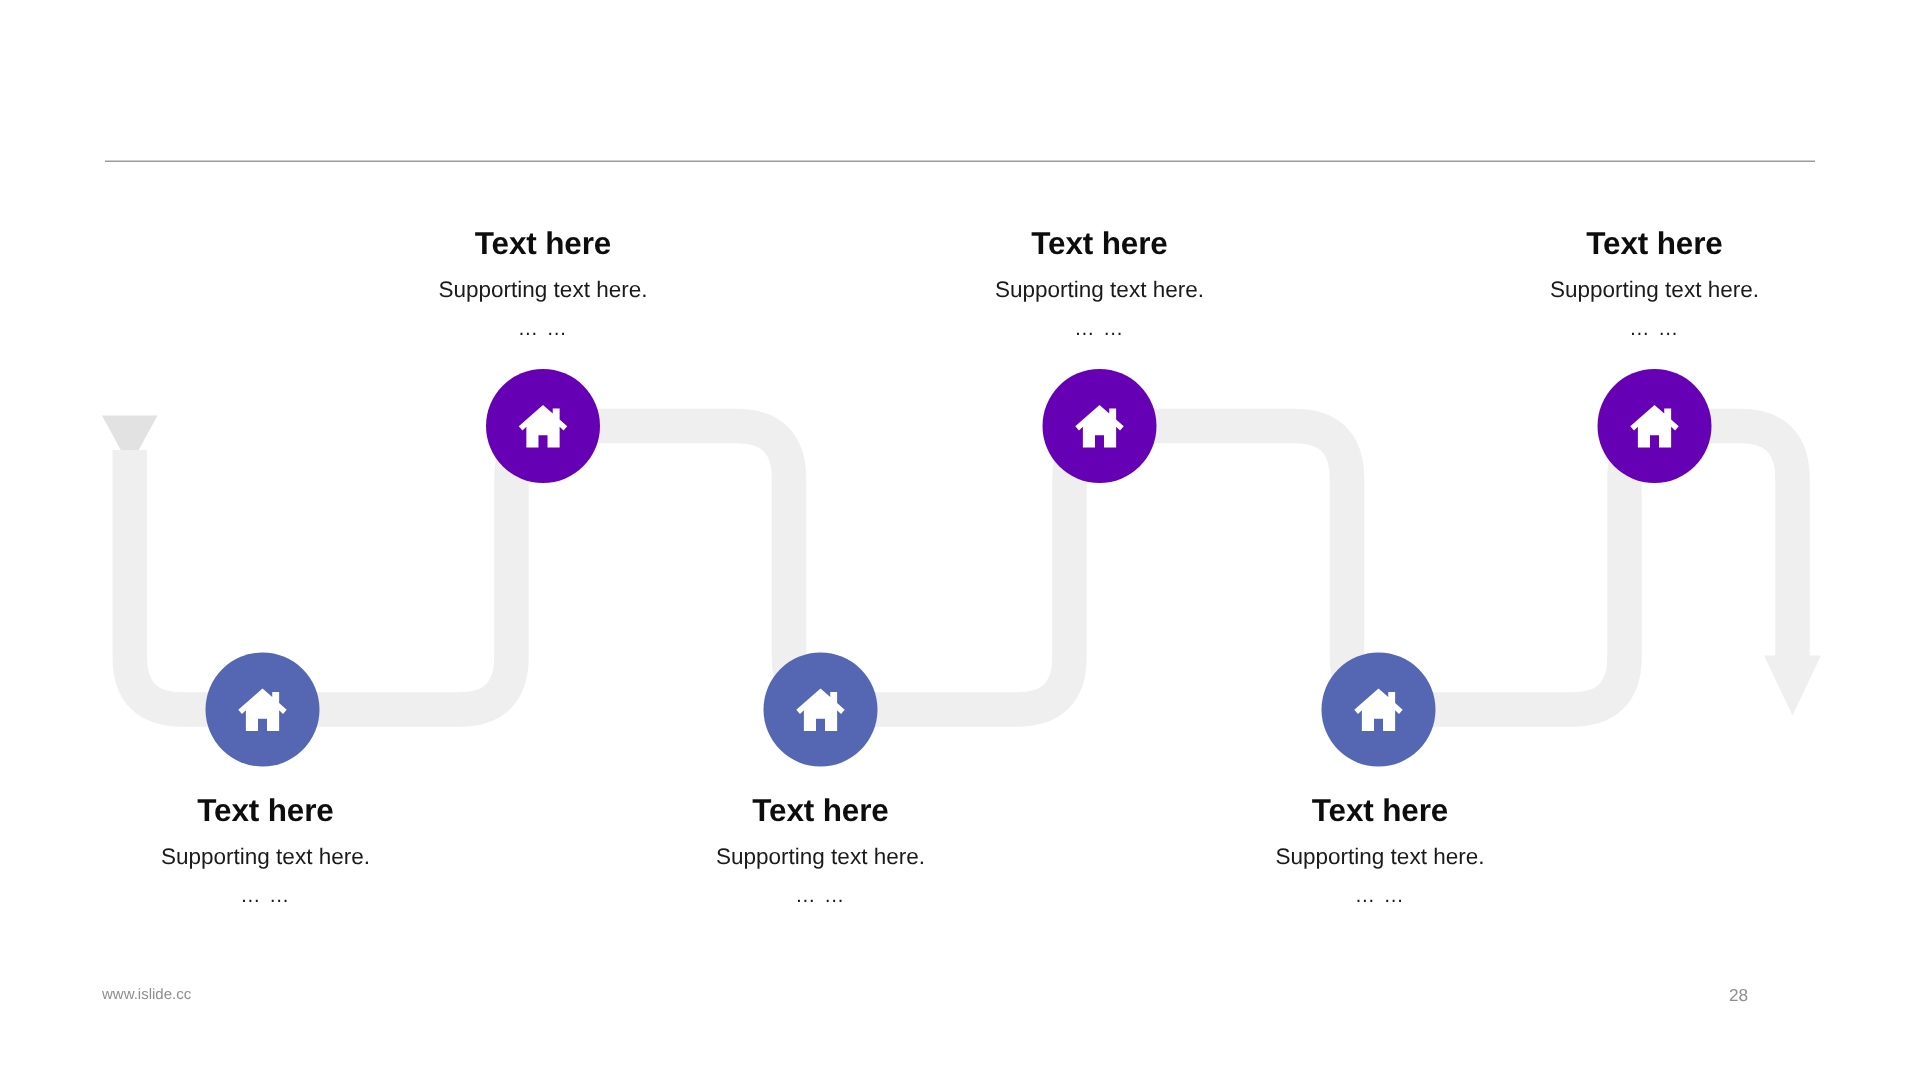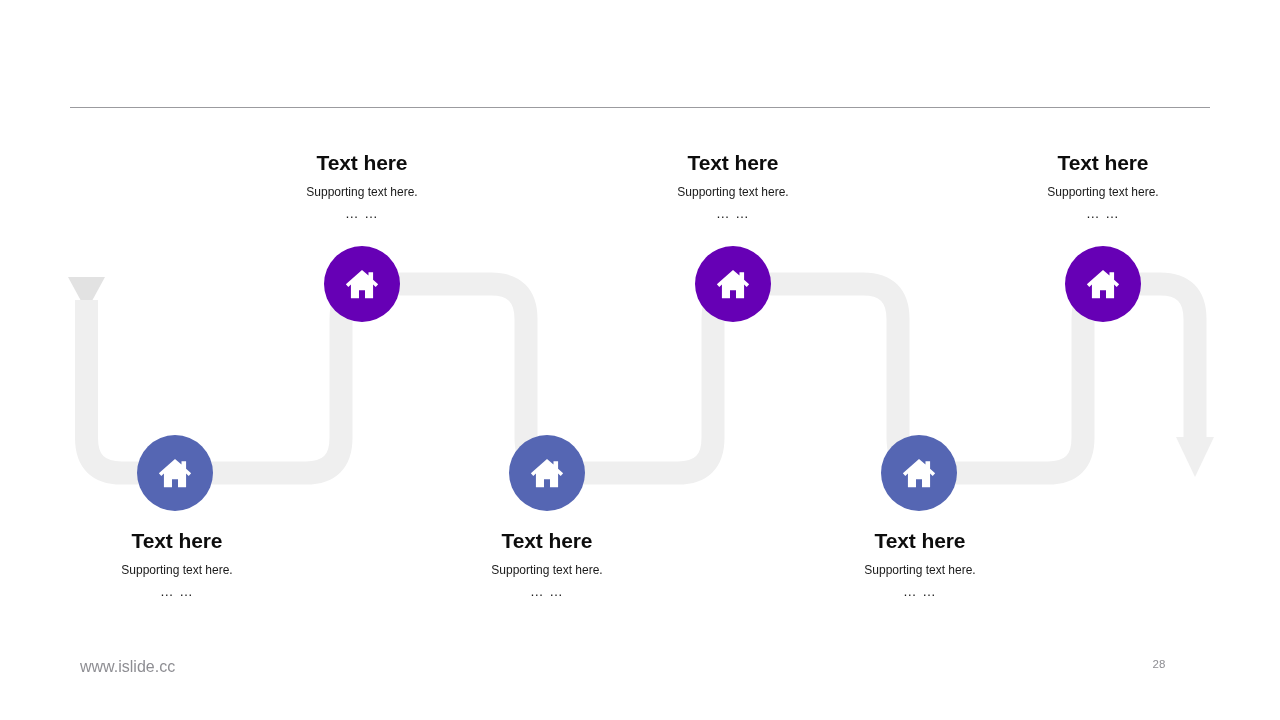--- a/index.html
+++ b/index.html
@@ -59,39 +59,39 @@
     text-align: center;
   }
   .caption .title {
     font-size: 21px;
     font-weight: bold;
     color: #0d0d0d;
     line-height: 1.25;
     letter-spacing: -0.1px;
   }
   .caption .sub {
-    font-size: 12px;
+    font-size: 15px;
     color: #1a1a1a;
     line-height: 1.35;
     margin-top: 8px;
   }
   .caption .dots {
     font-size: 13.5px;
     color: #1a1a1a;
     line-height: 1.35;
     margin-top: 5px;
     letter-spacing: 1px;
   }
 
   
   .footer-url {
     position: absolute;
-    left: 80px;
+    left: 68px;
     top: 658px;
-    font-size: 16px;
+    font-size: 10px;
     color: #8e8e93;
   }
   .footer-page {
     position: absolute;
     left: 1144px;
     top: 658px;
     width: 30px;
     text-align: center;
     font-size: 11.5px;
     color: #8e8e93;

